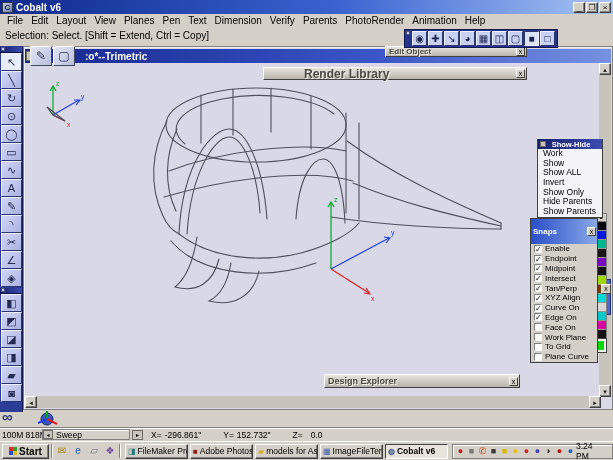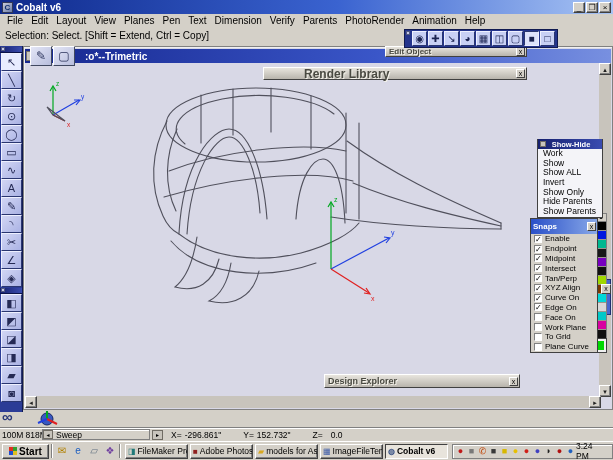--- a/index.html
+++ b/index.html
@@ -91,21 +91,21 @@
   .tb-select { height:13px; background:#fff; border:1px solid #808080; display:flex; align-items:center; margin:0; }
   .tb-select .v { font-size:8.5px; color:#000; margin-left:3px; }
   .tb-select .arrow { margin-left:auto; margin-right:2px; font-size:7px; color:#404040; }
 
   
   .showhide { position:absolute; left:537px; top:139px; width:66px; z-index:50; background:#f4f4f8; border:1px solid #404040; border-top:none; }
   .sh-item { font-size:8.5px; color:#000; padding-left:5px; height:9.7px; line-height:9.7px; white-space:nowrap; }
 
   
   .snaps { position:absolute; left:530px; top:218px; width:68px; z-index:50; background:#d4d0c8; border:1px solid #404040; }
-  .snaps-title { height:15px; background:linear-gradient(90deg,#2a50c8,#88a8e8); display:flex; align-items:center; }
+  .snaps-title { height:25px; background:linear-gradient(90deg,#2a50c8,#88a8e8); display:flex; align-items:center; }
   .snaps-title .t { color:#fff; font-size:8px; font-weight:bold; margin-left:2px; }
   .snaps-title .x { margin-left:auto; margin-right:1px; width:9px; height:9px; background:#d4d0c8;
     border-top:1px solid #fff; border-left:1px solid #fff; border-right:1px solid #404040; border-bottom:1px solid #404040;
     font-size:7px; line-height:8px; text-align:center; }
   .snap-row { display:flex; align-items:center; height:9.8px; padding-left:3px; }
   .snap-box { width:8px; height:8px; background:#fff; border-top:1px solid #808080; border-left:1px solid #808080;
     border-right:1px solid #fff; border-bottom:1px solid #fff; font-size:8px; line-height:7px; text-align:center; color:#000; margin-right:3px; }
   .snap-box .mark { visibility:hidden; }
   .snap-box.checked .mark { visibility:visible; }
   .snap-lbl { font-size:8px; color:#000; white-space:nowrap; }
@@ -120,21 +120,21 @@
     font-size:7px; line-height:8px; text-align:center; }
 
   
   .substrip { position:absolute; left:0; top:410px; width:613px; height:17px; background:#d4d0c8; }
   .glasses { position:absolute; left:2px; top:-2px; font-size:15px; font-weight:bold; color:#283878; }
 
   
   .statusbar { position:absolute; left:0; top:427px; width:613px; height:14px; background:#d4d0c8;
     border-top:1px solid #808080; box-shadow:inset 0 1px 0 #fff; display:flex; align-items:center; font-size:8.5px; }
   .mem { width:42px; padding-left:2px; color:#000; white-space:nowrap; }
-  .tool-field { width:108px; height:11px; background:#d4d0c8; border:1px solid #808080; box-shadow:inset 1px 1px 0 #fff;
+  .tool-field { width:88px; height:11px; background:#d4d0c8; border:1px solid #808080; box-shadow:inset 1px 1px 0 #fff;
     display:flex; align-items:center; }
   .tool-field .arr { width:10px; height:9px; background:#c8c4bc; border:1px solid #706c64; font-size:6px; line-height:8px; text-align:center; }
   .tool-field .v { margin-left:3px; }
   .next-arr { width:11px; height:10px; background:#c8c4bc; border:1px solid #706c64; font-size:6px; line-height:9px; text-align:center; margin-left:2px; }
   .coord { white-space:nowrap; }
   .xk{margin-left:8px;} .xv{margin-left:3px;} .yk{margin-left:22px;} .yv{margin-left:3px;} .zk{margin-left:22px;} .zv{margin-left:8px;}
 
   
   .taskbar { position:absolute; left:0; top:441px; width:613px; height:19px; background:#d4d0c8;
     border-top:1px solid #fff; display:flex; align-items:center; }

